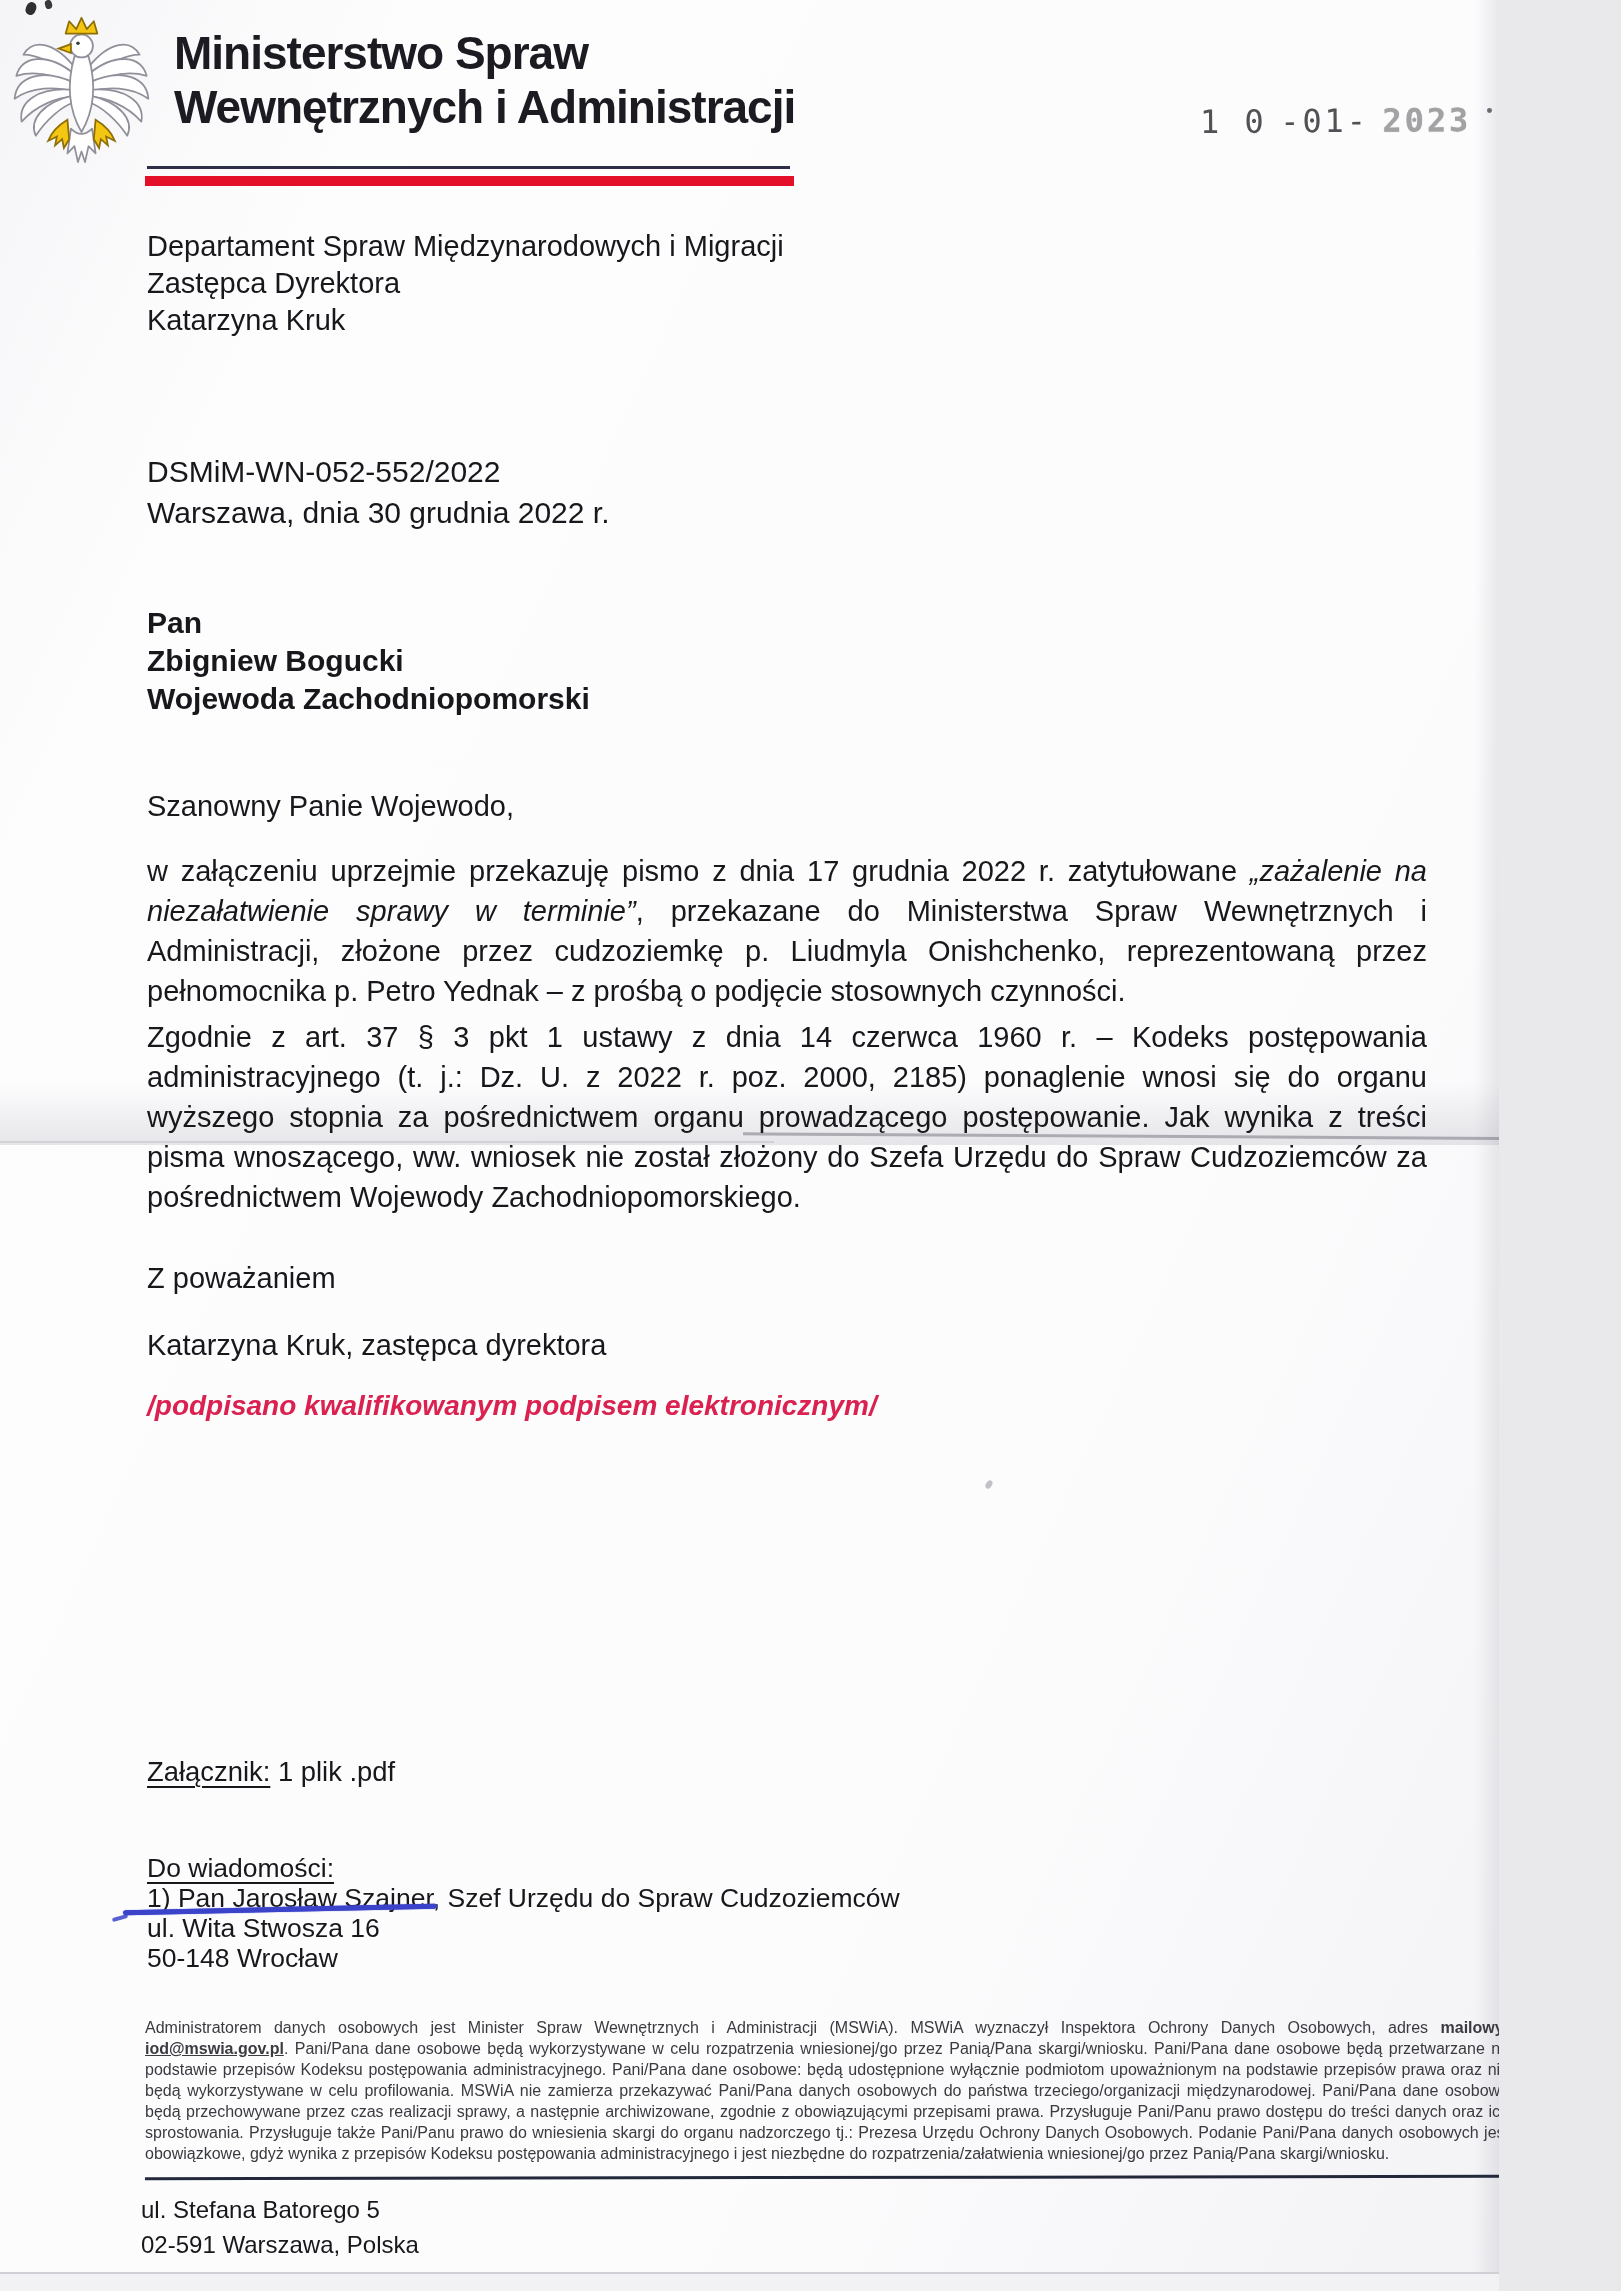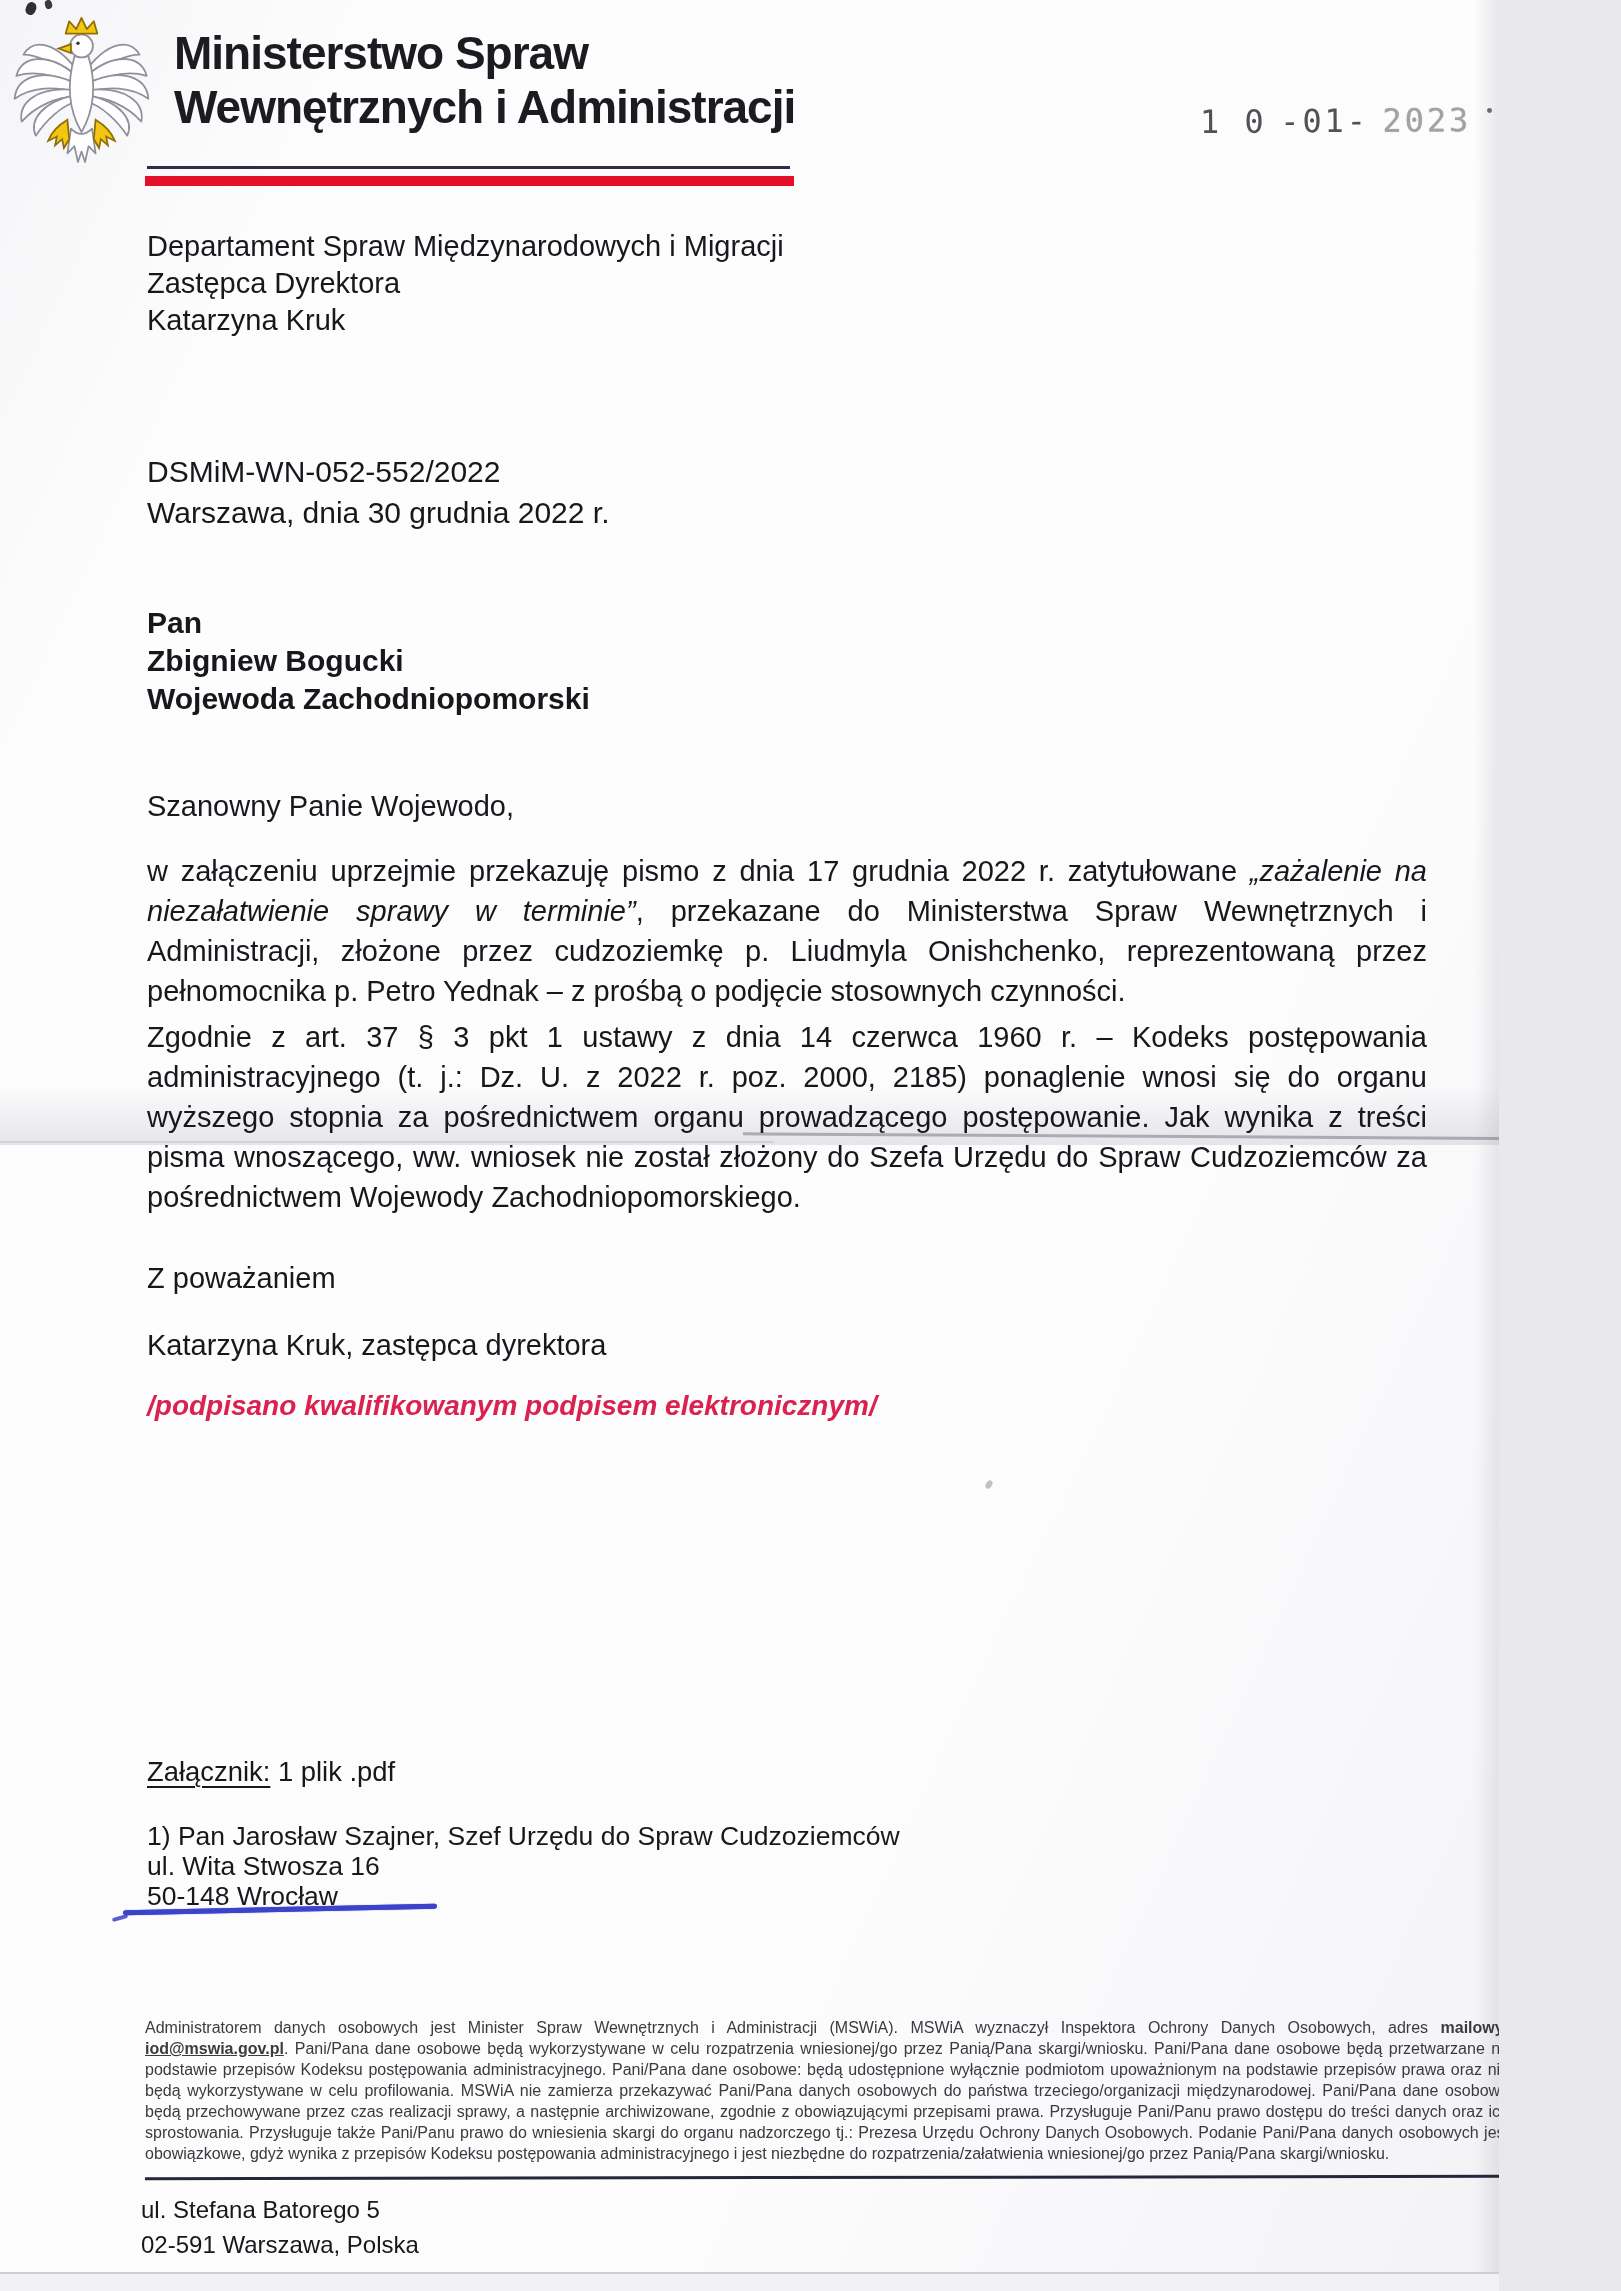--- a/index.html
+++ b/index.html
@@ -11,21 +11,21 @@
   
   .eagle{position:absolute;left:9.8px;top:15.7px;width:143px;height:176px;}
   .ministry{position:absolute;left:174px;top:25.5px;font-size:46px;line-height:54px;
     font-weight:700;letter-spacing:-1px;color:#1b1b21;}
   .rule-navy{position:absolute;left:147px;top:166px;width:643px;height:2.9px;background:#2e2e48;}
   .rule-red{position:absolute;left:145px;top:176px;width:649px;height:9.8px;background:#e40f28;}
   
   .stamp{position:absolute;left:1200px;top:102px;font-family:"DejaVu Sans Mono",monospace;
     font-size:32px;color:#515156;letter-spacing:2.9px;transform:rotate(-.4deg);white-space:pre;}
   .stamp span{margin-right:13.7px;}
-  .stamp .stamp-year{opacity:.52;text-shadow:0 0 1px #6a6a70;margin-right:4px;}
+  .stamp .stamp-year{opacity:.52;text-shadow:0 0 1px #6a6a70;margin-right:4px;font-weight:bold;}
   .dotTR{position:absolute;left:1487px;top:108px;width:4.9px;height:4.9px;border-radius:50%;background:#6a6a70;}
   .speckA{position:absolute;left:25.5px;top:2px;width:9.8px;height:12.7px;background:#2f2f33;border-radius:45%;transform:rotate(22deg);}
   .speckB{position:absolute;left:45px;top:0;width:6.9px;height:8.8px;background:#3a3a3e;border-radius:45%;transform:rotate(-15deg);}
   .speckC{position:absolute;left:986px;top:1480px;width:5.9px;height:8.8px;background:#9a9aa2;border-radius:50%;opacity:.6;transform:rotate(30deg);}
   
   .sender{position:absolute;left:147px;top:228px;font-size:29px;line-height:37px;}
   .ref{position:absolute;left:147px;top:451px;font-size:30px;line-height:41px;}
   .addressee{position:absolute;left:147px;top:604px;font-size:30px;line-height:38px;font-weight:700;}
   .salutation{position:absolute;left:147px;top:790px;font-size:29px;}
   .bodytext{position:absolute;left:147px;top:851px;width:1280px;font-size:29px;line-height:40px;
@@ -134,20 +134,21 @@
     <p>Zgodnie z art. 37 § 3 pkt 1 ustawy z dnia 14 czerwca 1960 r. – Kodeks postępowania administracyjnego (t. j.: Dz. U. z 2022 r. poz. 2000, 2185) ponaglenie wnosi się do organu wyższego stopnia za pośrednictwem organu prowadzącego postępowanie. Jak wynika z treści pisma wnoszącego, ww. wniosek nie został złożony do Szefa Urzędu do Spraw Cudzoziemców za pośrednictwem Wojewody Zachodniopomorskiego.</p>
   </div>
 
   <div class="farewell">Z poważaniem</div>
   <div class="signer">Katarzyna Kruk, zastępca dyrektora</div>
   <div class="esig" style="color:#da2150;">/podpisano kwalifikowanym podpisem elektronicznym/</div>
 
   <div class="attachment"><span class="u">Załącznik:</span><span> 1 plik .pdf</span></div>
 
   <div class="cc">
+    <div class="u">Do wiadomości:</div>
     <div>1) Pan Jarosław Szajner, Szef Urzędu do Spraw Cudzoziemców</div>
     <div>ul. Wita Stwosza 16</div>
     <div>50-148 Wrocław</div>
   </div>
   <div class="pen-underline"></div>
   <div class="pen-tick"></div>
 
   <div class="privacy"><span>Administratorem danych osobowych jest Minister Spraw Wewnętrznych i Administracji (MSWiA). MSWiA wyznaczył Inspektora Ochrony Danych Osobowych, adres </span><span class="b">mailowy: </span><span class="email">iod@mswia.gov.pl</span><span>. Pani/Pana dane osobowe będą wykorzystywane w celu rozpatrzenia wniesionej/go przez Panią/Pana skargi/wniosku. Pani/Pana dane osobowe będą przetwarzane na podstawie przepisów Kodeksu postępowania administracyjnego. Pani/Pana dane osobowe: będą udostępnione wyłącznie podmiotom upoważnionym na podstawie przepisów prawa oraz nie będą wykorzystywane w celu profilowania. MSWiA nie zamierza przekazywać Pani/Pana danych osobowych do państwa trzeciego/organizacji międzynarodowej. Pani/Pana dane osobowe będą przechowywane przez czas realizacji sprawy, a następnie archiwizowane, zgodnie z obowiązującymi przepisami prawa. Przysługuje Pani/Panu prawo dostępu do treści danych oraz ich sprostowania. Przysługuje także Pani/Panu prawo do wniesienia skargi do organu nadzorczego tj.: Prezesa Urzędu Ochrony Danych Osobowych. Podanie Pani/Pana danych osobowych jest obowiązkowe, gdyż wynika z przepisów Kodeksu postępowania administracyjnego i jest niezbędne do rozpatrzenia/załatwienia wniesionej/go przez Panią/Pana skargi/wniosku.</span></div>
 
   <div class="footer-rule"></div>

